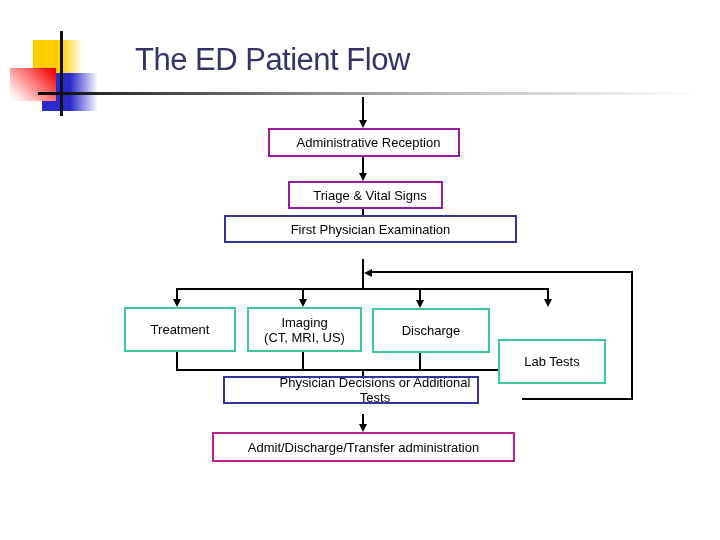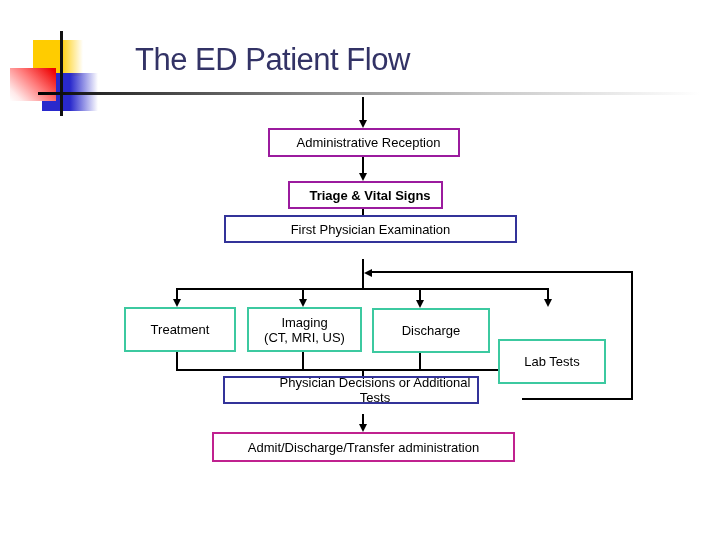--- a/index.html
+++ b/index.html
@@ -33,21 +33,21 @@
     position:absolute;background:#fff;color:#000;text-align:center;
     font-size:13px;display:flex;flex-direction:column;justify-content:center;
     line-height:15px;box-sizing:border-box;
   }
   .b-purple{border:2px solid #9B1B9E;padding-left:9px;}
   .b-magenta{border:2px solid #C0218F;}
   .b-navy{border:2px solid #333399;}
   .b-teal{border:2px solid #3CC9A0;}
 
   .n-admin{left:268px;top:128px;width:192px;height:29px;}
-  .n-triage{left:288px;top:181px;width:155px;height:28px;font-weight:bold;}
+  .n-triage{left:288px;top:181px;width:155px;height:28px;}
   .n-first{left:224px;top:215px;width:293px;height:28px;}
   .n-treatment{left:124px;top:307px;width:112px;height:45px;}
   .n-imaging{left:247px;top:307px;width:115px;height:45px;}
   .n-consulting{left:372px;top:308px;width:118px;height:45px;}
   .n-lab{left:498px;top:307px;width:108px;height:45px;margin-top:32px;}
   .n-decisions{left:223px;top:376px;width:256px;height:28px;padding-left:48px;}
   .n-admit{left:212px;top:432px;width:303px;height:30px;}
 
   
   .line{position:absolute;background:#000;}

